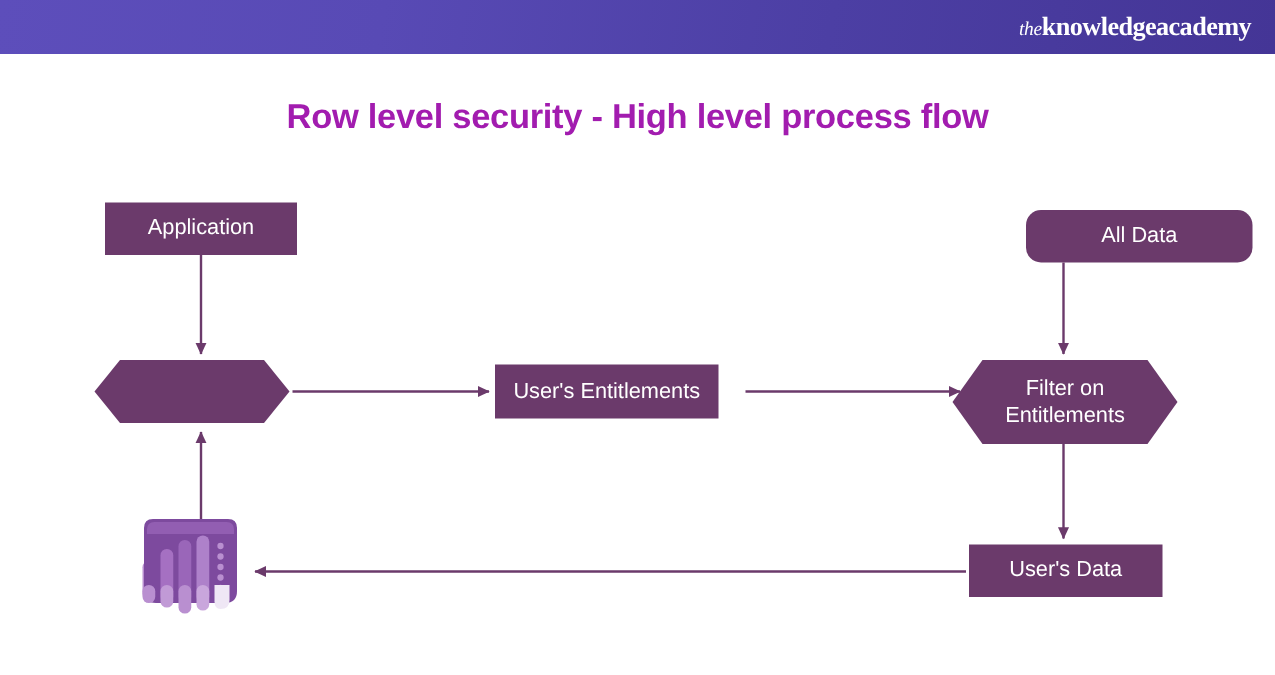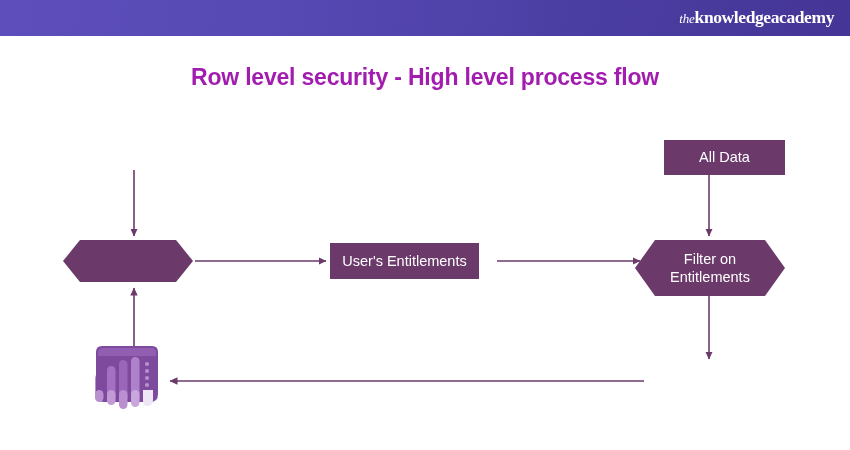--- a/index.html
+++ b/index.html
@@ -97,21 +97,21 @@
     justify-content: center;
     text-align: center;
     color: #ffffff;
     font-size: 14.5px;
     line-height: 1.25;
     pointer-events: none;
   }
 
   
   #node-application      { left: 70px;  top: 135px; width: 128px; height: 35px; }
-  #node-all-data         { left: 664px; top: 140px; width: 121px; height: 35px; }
+  #node-all-data         { left: 684px; top: 140px; width: 151px; height: 35px; border-radius: 10px; }
   #node-entitlements     { left: 330px; top: 243px; width: 149px; height: 36px; text-align: right; }
   #node-users-data       { left: 646px; top: 363px; width: 129px; height: 35px; }
 
   #hexlabel-filter-user        { left: 63px;  top: 240px; width: 130px; height: 42px; }
   #hexlabel-filter-entitlements{ left: 635px; top: 240px; width: 150px; height: 56px; }
 
   
   #dashboard-icon {
     position: absolute;
     left: 90px;
@@ -161,29 +161,35 @@
 
     <line x1="497" y1="261" x2="640" y2="261" stroke="#6b3a6b" stroke-width="1.6" marker-end="url(#ah-right)"></line>
 
     <line x1="709" y1="296" x2="709" y2="359" stroke="#6b3a6b" stroke-width="1.6" marker-end="url(#ah-down)"></line>
 
     <line x1="644" y1="381" x2="170" y2="381" stroke="#6b3a6b" stroke-width="1.6" marker-end="url(#ah-left)"></line>
 
     <line x1="134" y1="348" x2="134" y2="288" stroke="#6b3a6b" stroke-width="1.6" marker-end="url(#ah-up)"></line>
   </svg>
 
+  <div class="node rect-node" id="node-application">
+    <span>Application</span>
+  </div>
 
   <div class="node rect-node" id="node-all-data">
     <span>All Data</span>
   </div>
 
   <div class="node rect-node" id="node-entitlements">
     <span>User's Entitlements</span>
   </div>
 
+  <div class="node rect-node" id="node-users-data">
+    <span>User's Data</span>
+  </div>
 
 
   <div class="hex-label" id="hexlabel-filter-entitlements">
     <span>
       <span>Filter on</span><br>
       <span>Entitlements</span>
     </span>
   </div>
 
   <svg id="dashboard-icon" viewBox="0 0 80 68">

